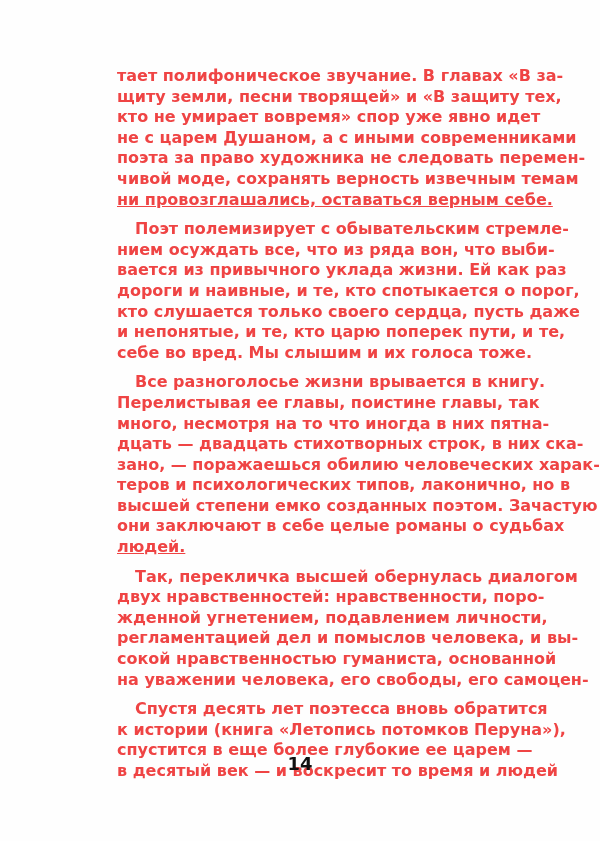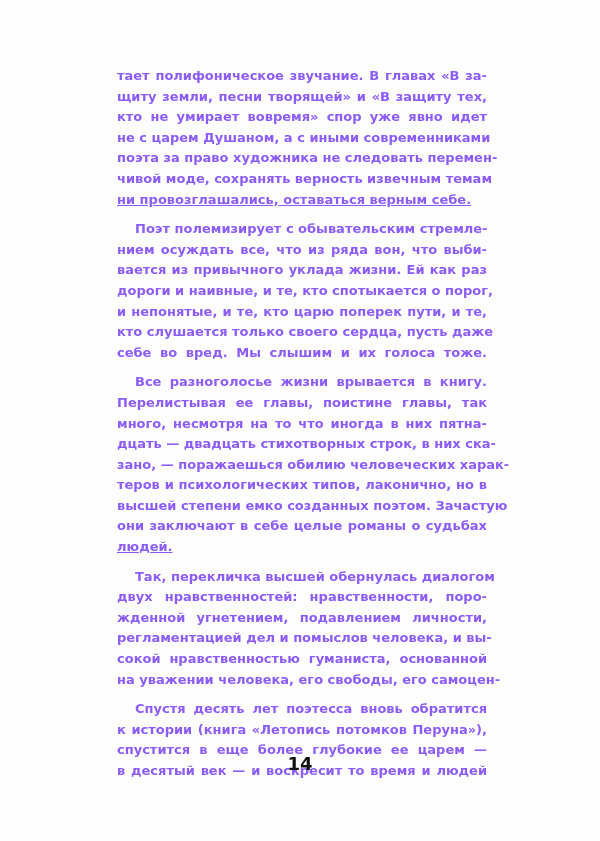--- a/index.html
+++ b/index.html
@@ -21,23 +21,23 @@
       height: 841px;
       background: #fefefe;
     }
     .text-block {
       position: absolute;
       left: 117px;
       top: 66px;
       width: 370px;
       font-family: "DejaVu Sans", sans-serif;
       font-weight: bold;
-      font-size: 13px;
+      font-size: 16px;
       line-height: 20.6px;
-      color: #8b5cf6;
+      color: #ef4444;
     }
     .line {
       display: block;
       white-space: nowrap;
       text-align: justify;
       text-align-last: justify;
       height: 20.6px;
       overflow: visible;
     }
     .line.last {
@@ -76,22 +76,22 @@
       <span class="line">поэта за право художника не следовать перемен-</span>
       <span class="line">чивой моде, сохранять верность извечным темам</span>
       <span class="line last">ни провозглашались, оставаться верным себе.</span>
     </div>
 
     <div>
       <span class="line indent para-start">Поэт полемизирует с обывательским стремле-</span>
       <span class="line">нием осуждать все, что из ряда вон, что выби-</span>
       <span class="line">вается из привычного уклада жизни. Ей как раз</span>
       <span class="line">дороги и наивные, и те, кто спотыкается о порог,</span>
+      <span class="line">кто слушается только своего сердца, пусть даже</span>
       <span class="line">и непонятые, и те, кто царю поперек пути, и те,</span>
-      <span class="line">кто слушается только своего сердца, пусть даже</span>
       <span class="line">себе во вред. Мы слышим и их голоса тоже.</span>
     </div>
 
     <div>
       <span class="line indent para-start">Все разноголосье жизни врывается в книгу.</span>
       <span class="line">Перелистывая ее главы, поистине главы, так</span>
       <span class="line">много, несмотря на то что иногда в них пятна-</span>
       <span class="line">дцать — двадцать стихотворных строк, в них ска-</span>
       <span class="line">зано, — поражаешься обилию человеческих харак-</span>
       <span class="line">теров и психологических типов, лаконично, но в</span>

